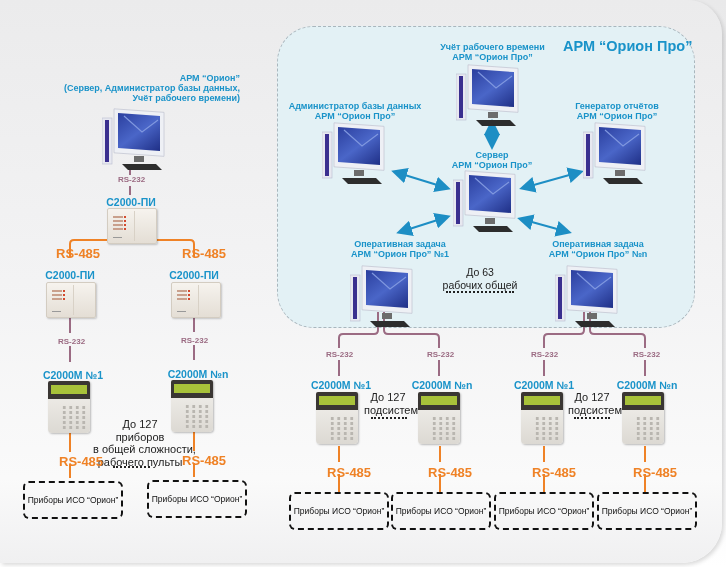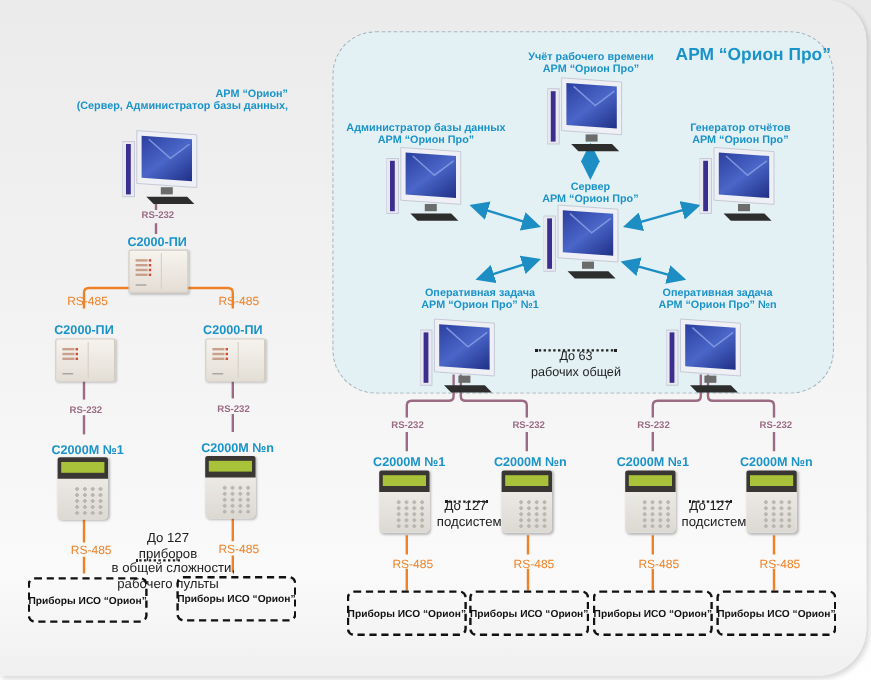--- a/index.html
+++ b/index.html
@@ -9,25 +9,25 @@
   .frame{position:absolute;left:0;top:0;width:722px;height:563px;border-radius:0 34px 40px 0;
     background:linear-gradient(180deg,#ebebec 0%,#f3f3f4 50%,#fafafa 85%,#f0f0f1 100%);
     box-shadow:2px 2px 4px rgba(0,0,0,0.15);}
   .region{position:absolute;left:277px;top:26px;width:416px;height:300px;border:1.5px dashed #a9b6bd;
     border-radius:36px;background:#e3f1f5;}
   .abs{position:absolute;}
   .lbl{position:absolute;color:#1a93c9;font-weight:bold;font-size:9px;line-height:10px;text-align:center;white-space:nowrap;}
   .lbl-big{position:absolute;color:#1a93c9;font-weight:bold;font-size:14.5px;white-space:nowrap;}
   .dev{position:absolute;color:#1a93c9;font-weight:bold;font-size:10.5px;white-space:nowrap;text-align:center;}
   .rs232{position:absolute;color:#9b6b83;font-size:8px;font-weight:bold;white-space:nowrap;}
-  .rs485{position:absolute;color:#ef8226;font-size:10px;font-weight:normal;white-space:nowrap;}
-  .note{position:absolute;color:#222;font-size:11px;line-height:12.5px;text-align:center;white-space:nowrap;margin-top:25px;}
+  .rs485{position:absolute;color:#ef8226;font-size:13px;font-weight:bold;white-space:nowrap;}
+  .note{position:absolute;color:#222;font-size:11px;line-height:12.5px;text-align:center;white-space:nowrap;}
   .dotline{position:absolute;border-top:2px dotted #222;height:0;}
   .iso{position:absolute;width:96px;height:34px;border:2.5px dashed #111;border-radius:6px;
-    display:flex;align-items:center;justify-content:center;font-size:8.5px;font-weight:bold;color:#111;white-space:nowrap;background:transparent;}
+    display:flex;align-items:center;justify-content:center;font-size:8.5px;font-weight:normal;color:#111;white-space:nowrap;background:transparent;}
   svg.lines{position:absolute;left:0;top:0;}
   .pi{position:absolute;width:48px;height:34px;background:linear-gradient(180deg,#f6f3ee,#e4ded5);
     border:1px solid #d3ccc1;border-radius:2px;box-shadow:1px 1px 2px rgba(0,0,0,0.2);}
   .pi .sep{position:absolute;left:26px;top:2px;bottom:2px;border-left:1px solid #d8d1c6;}
   .pi .led{position:absolute;left:5px;width:10px;height:2px;background:#c9a08c;}
   .pi .led::after{content:"";position:absolute;right:-3px;top:0;width:2px;height:2px;background:#d34a2e;}
   .pi .tag{position:absolute;left:5px;bottom:5px;width:9px;height:1.5px;background:#999;}
   .kp{position:absolute;width:42px;height:52px;}
   .kp .body{position:absolute;left:0;top:0;width:42px;height:52px;background:linear-gradient(180deg,#f4f2ee,#dcd9d3);
     border-radius:2px 2px 4px 4px;box-shadow:1px 1px 2px rgba(0,0,0,0.25);}
@@ -120,20 +120,21 @@
       <path d="M22,8 L40,24 L56,12" stroke="#7f97df" stroke-width="1.2" fill="none"></path>
       <rect x="32" y="48" width="10" height="6" fill="#6c6c6c"></rect>
       <path d="M20,56 L54,56 L60,62 L26,62 Z" fill="#2d2d2d"></path>
     </g>
   </defs>
 </svg>
 
 <div class="lbl" style="left:20px;top:73px;width:220px;text-align:right;">
   <div>АРМ “Орион”</div>
   <div>(Сервер, Администратор базы данных,</div>
+  <div>Учёт рабочего времени)</div>
 </div>
 <svg class="abs" style="left:102px;top:108px;" width="66" height="64">
     <use href="#pc"></use>
   </svg>
 <div class="rs232" style="left:118px;top:175px;">RS-232</div>
 <div class="dev" style="left:105px;top:196px;width:52px;">С2000-ПИ</div>
 <div class="pi" style="left:107px;top:208px;">
   <div class="sep"></div>
     <div class="led" style="top:7px"></div>
     <div class="led" style="top:11px"></div>

